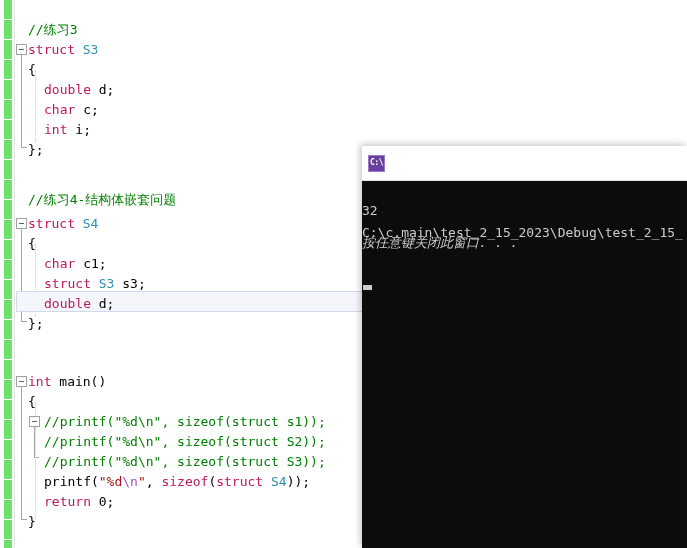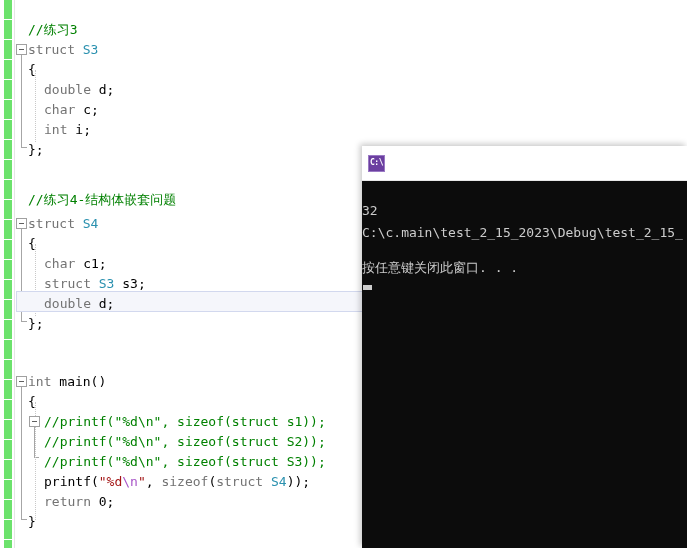--- a/index.html
+++ b/index.html
@@ -54,21 +54,21 @@
     line-height: 20px;
     white-space: pre;
   }
   .line {
     position: absolute;
     left: 28px;
     height: 20px;
     line-height: 20px;
     white-space: pre;
   }
-  .kw   { color: #737373; }
+  .kw   { color: #be185d; }
   .type { color: #2b91af; }
   .cmt  { color: #008000; }
   .str  { color: #a31515; }
   .esc  { color: #a855c8; }
   .plain{ color: #000000; }
 
   
   .fold {
     position: absolute;
     width: 11px; height: 11px;
@@ -244,20 +244,20 @@
 
 <div id="console-window">
 
   <div id="console-titlebar">
     <div id="console-icon">
       <span>C:\</span>
     </div>
   </div>
 
   <div id="console-body">
-      <div class="con-line" style="top: 77px;">按任意键关闭此窗口. . .</div>
+      <div class="con-line" style="top: 52px; font-style: italic;">按任意键关闭此窗口. . .</div>
       <div class="con-line" style="top: 42px;">C:\c.main\test_2_15_2023\Debug\test_2_15_</div>
       <div class="con-line" style="top: 20px;">32</div>
     <div id="console-cursor"></div>
 
   </div>
 
 </div>
 
 </body></html>

